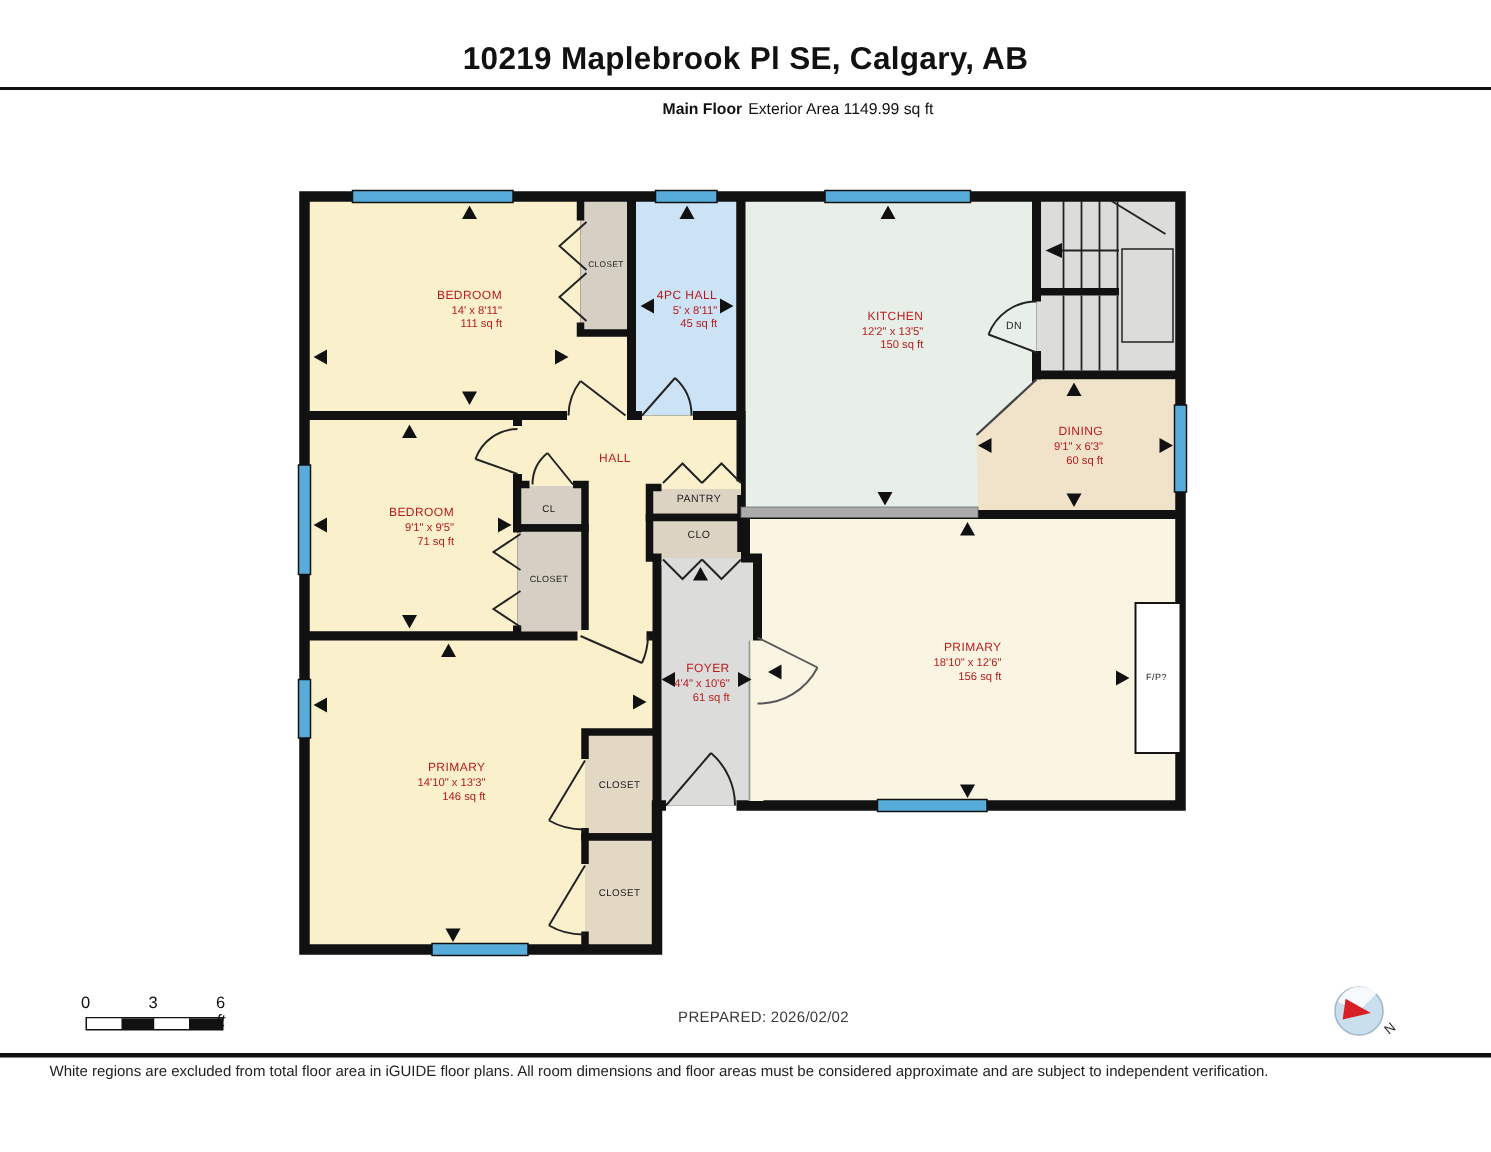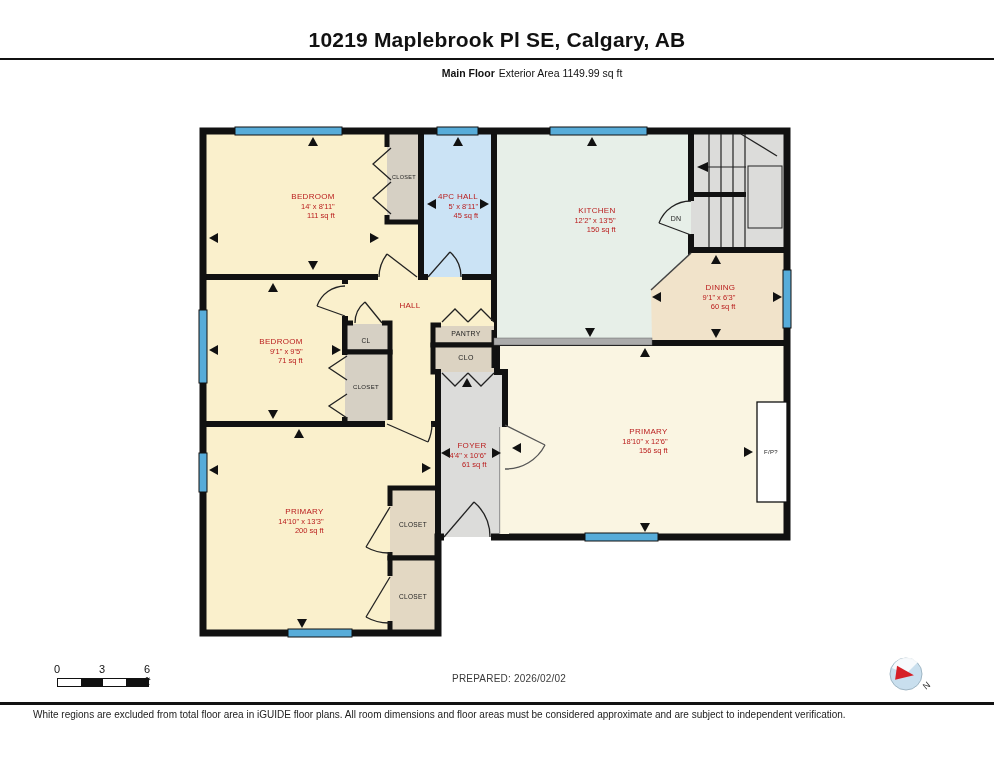--- a/index.html
+++ b/index.html
@@ -221,21 +221,21 @@
     <div class="rarea">61 sq ft</div>
   </div>
   <div class="rlabel" style="left:645px;top:441px">
     <div class="rname">PRIMARY</div>
     <div class="rdims">18'10" x 12'6"</div>
     <div class="rarea">156 sq ft</div>
   </div>
   <div class="rlabel" style="left:301px;top:521px">
     <div class="rname">PRIMARY</div>
     <div class="rdims">14'10" x 13'3"</div>
-    <div class="rarea">200 sq ft</div>
+    <div class="rarea">146 sq ft</div>
   </div>
 
   <div class="slabel" style="left:404px;top:177px;font-size:5.5px">CLOSET</div>
   <div class="slabel" style="left:366px;top:340px">CL</div>
   <div class="slabel" style="left:366px;top:387px;font-size:6px">CLOSET</div>
   <div class="slabel big" style="left:466px;top:333px">PANTRY</div>
   <div class="slabel big" style="left:466px;top:357px">CLO</div>
   <div class="slabel big" style="left:676px;top:218px">DN</div>
   <div class="slabel fp-label" style="left:771px;top:452px">F/P?</div>
   <div class="slabel" style="left:413px;top:524px">CLOSET</div>

